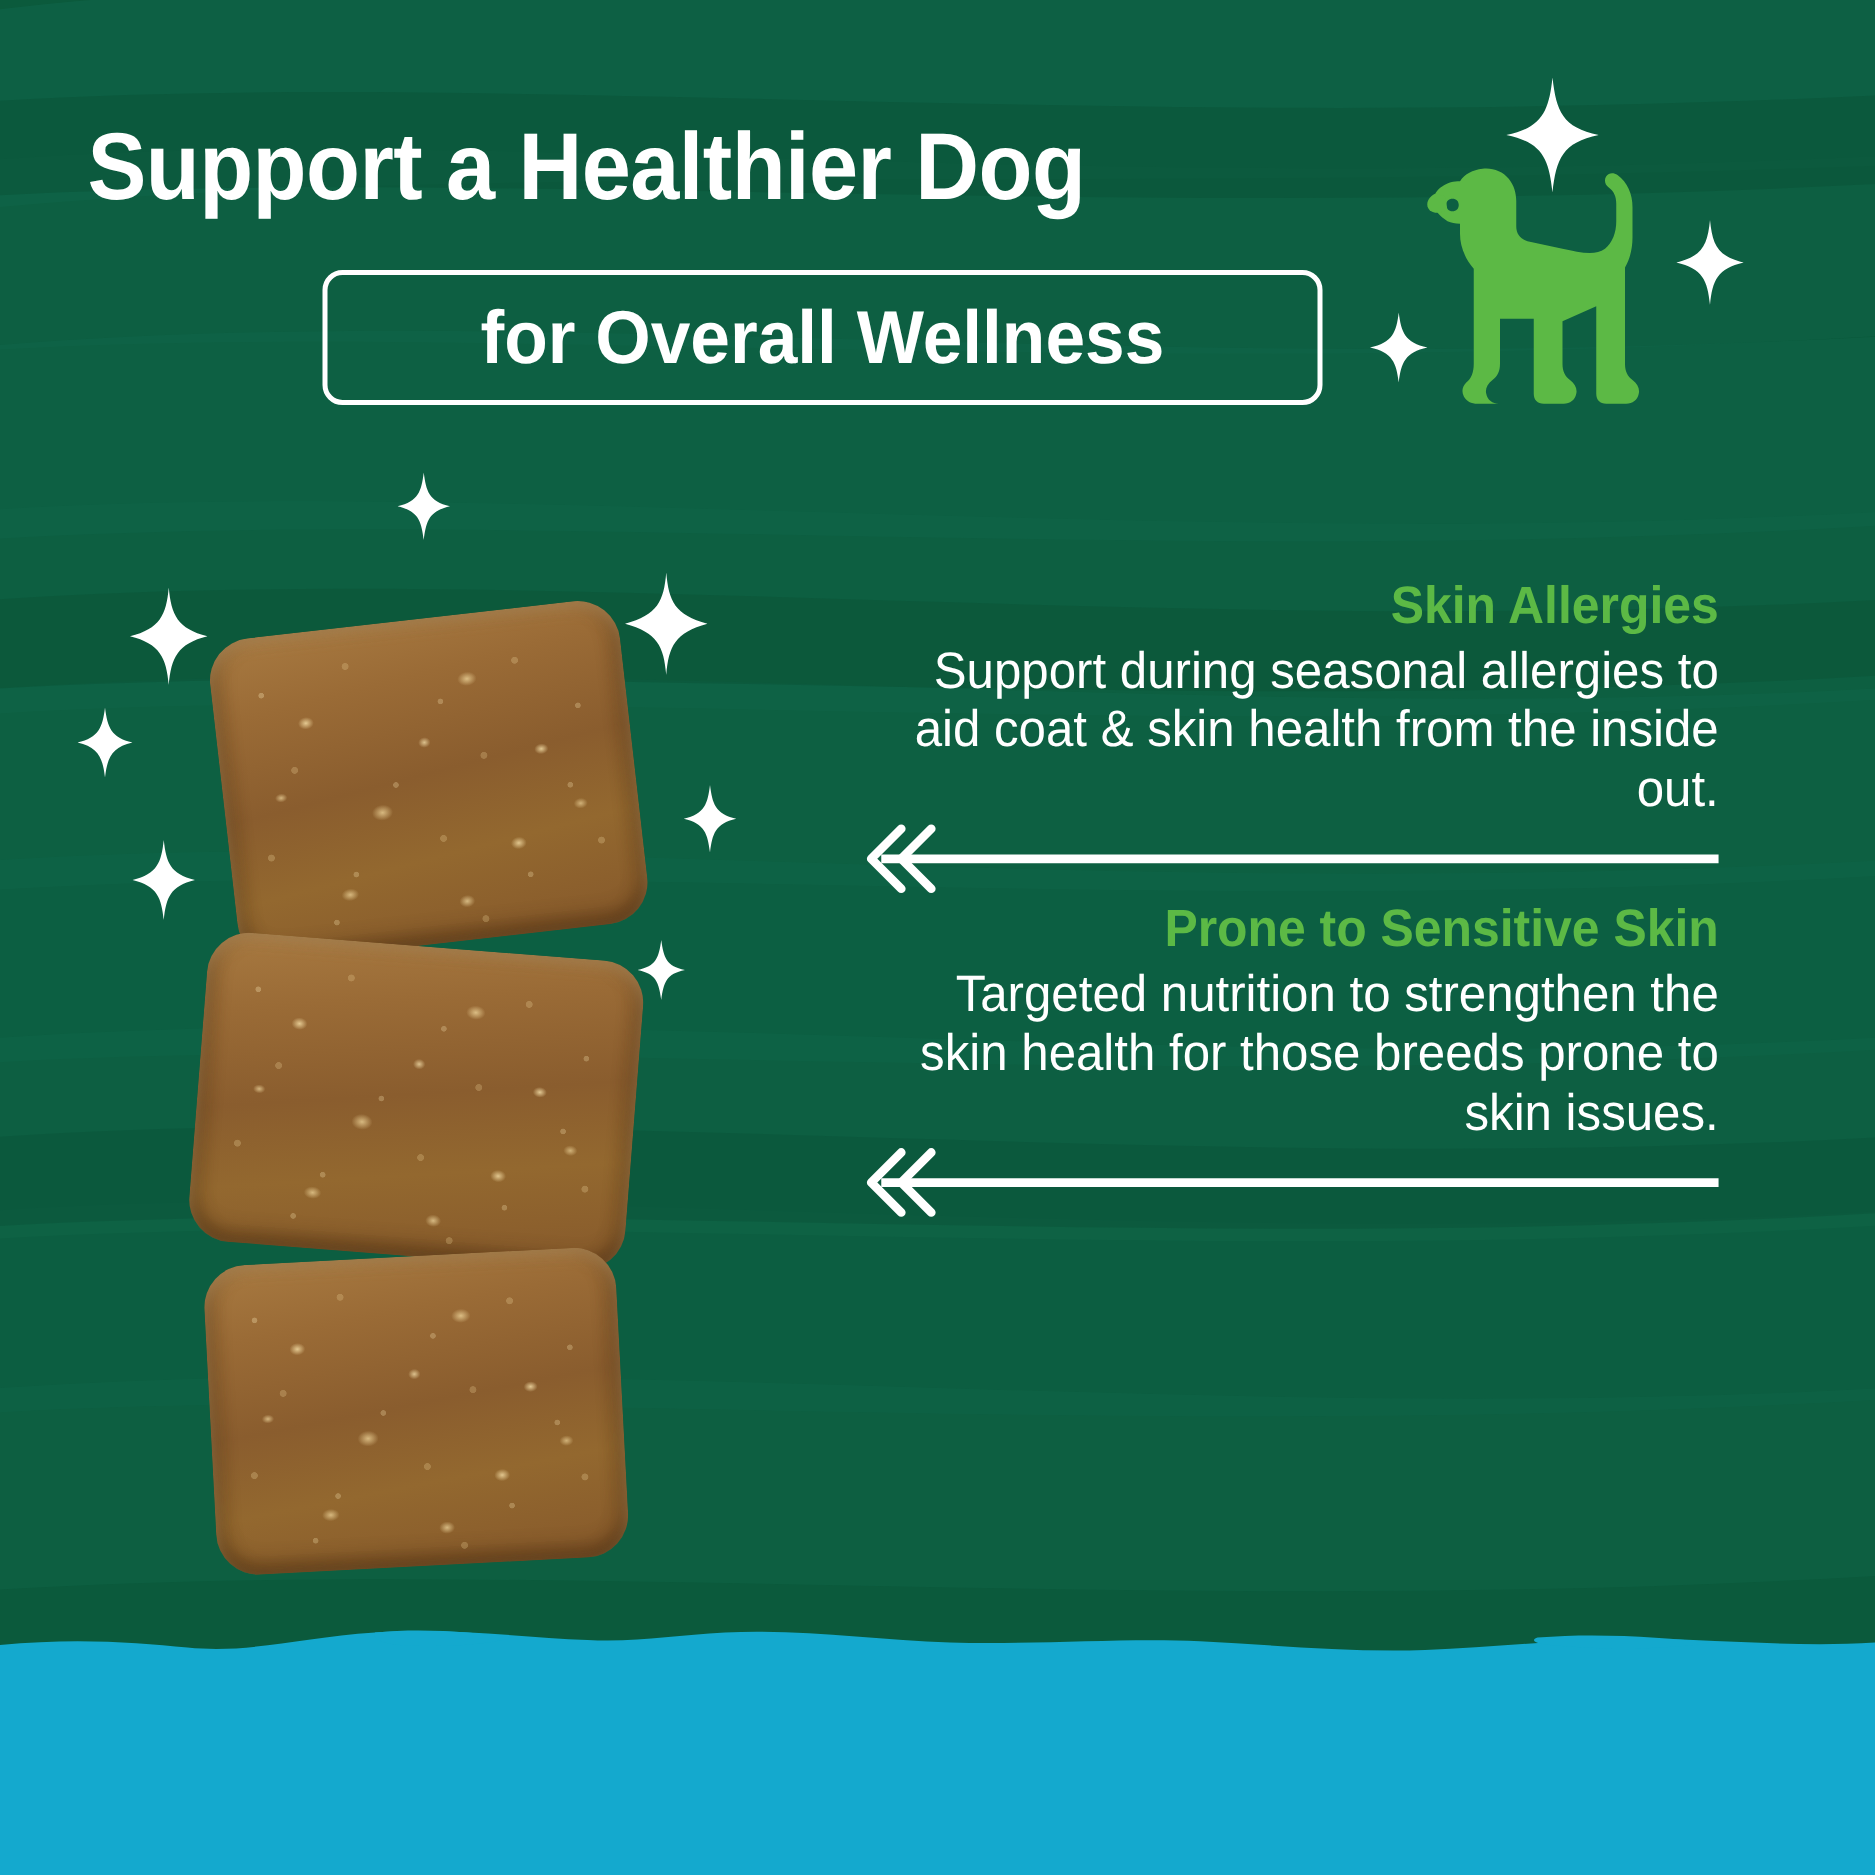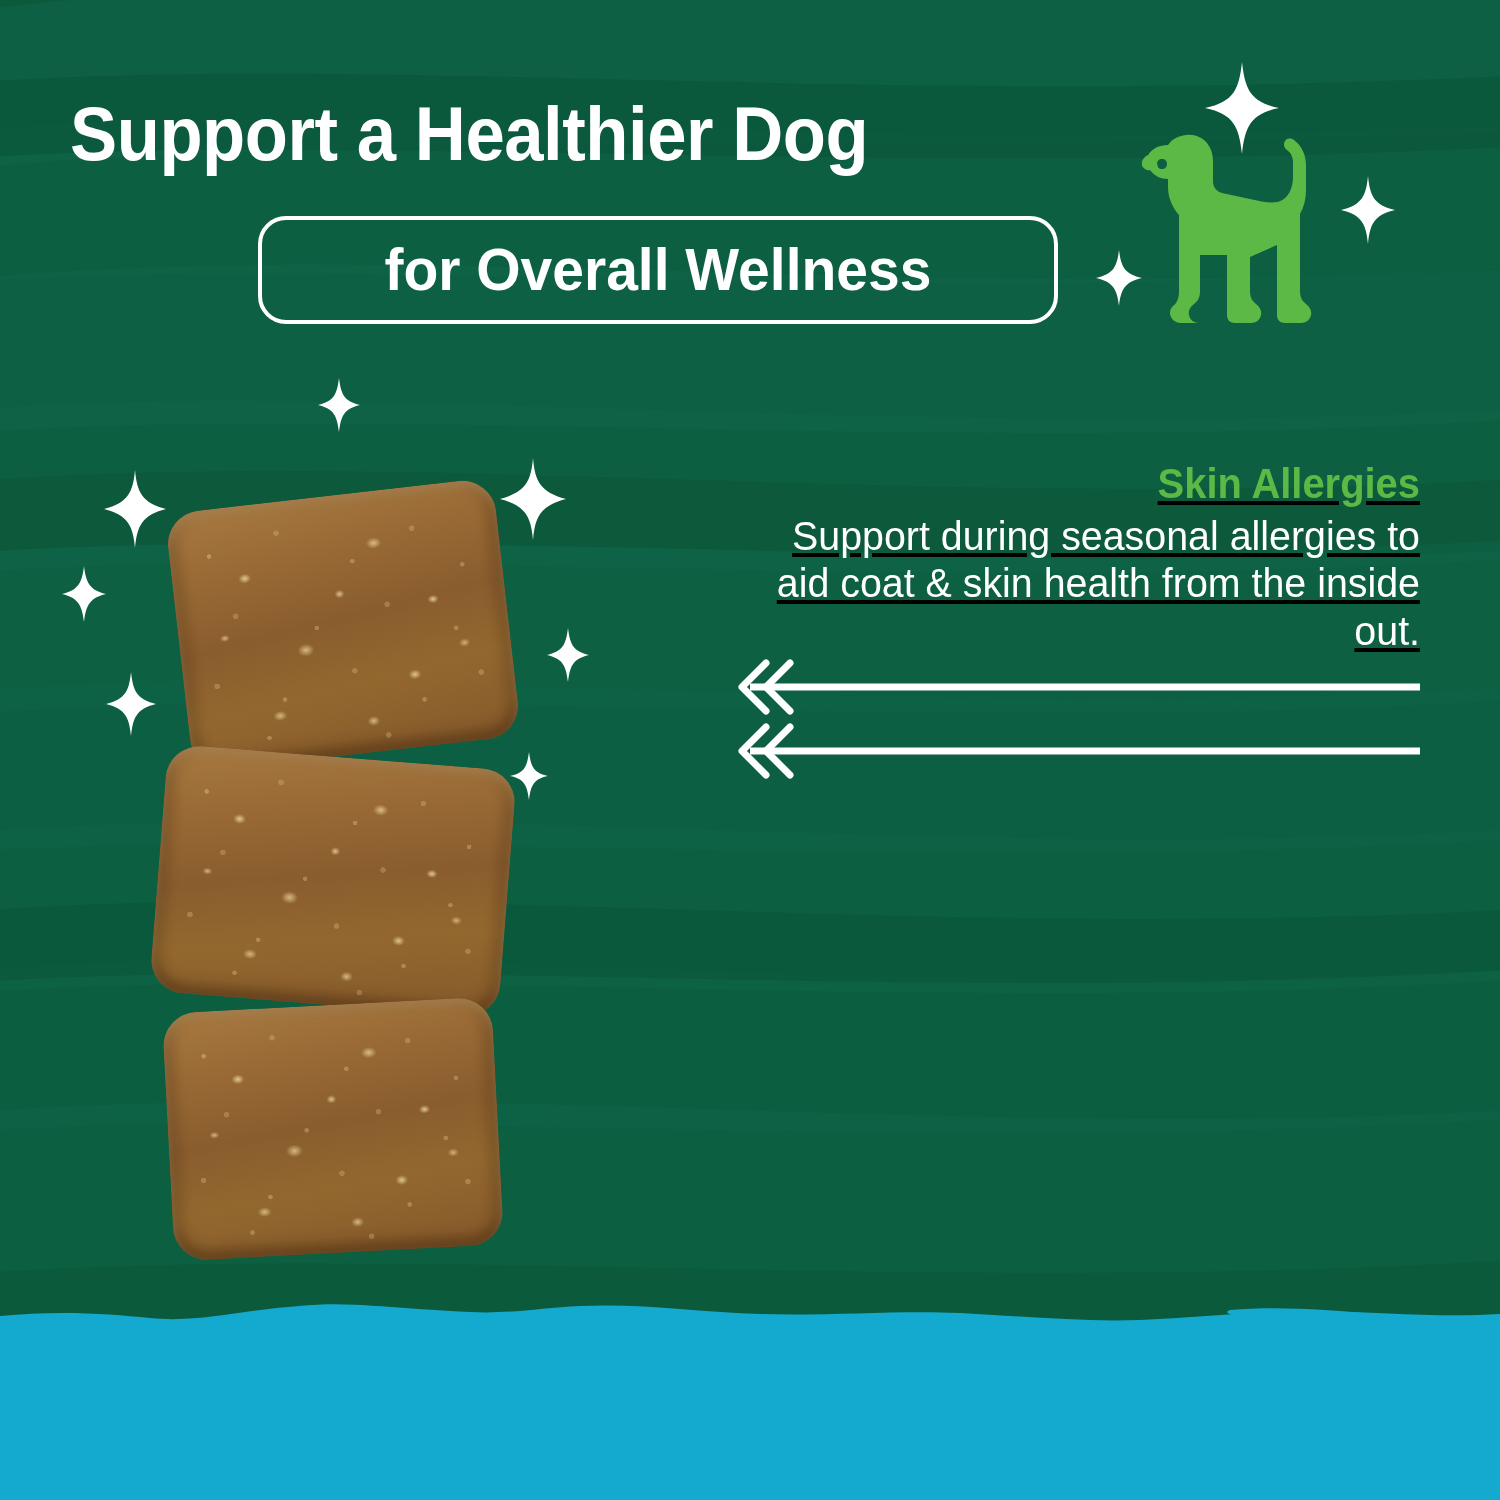--- a/index.html
+++ b/index.html
@@ -56,21 +56,21 @@
     transform-origin: left center;
     white-space: nowrap;
   }
   .sub-box {
     position: absolute;
     left: 258px;
     top: 216px;
     width: 800px;
     height: 108px;
     border: 4px solid #ffffff;
-    border-radius: 28px;
+    border-radius: 16px;
     box-sizing: border-box;
     display: flex;
     align-items: center;
     justify-content: center;
   }
   .sub-headline {
     font-size: 60px;
     font-weight: 700;
     color: #ffffff;
     line-height: 1;
@@ -158,25 +158,24 @@
   }
   .kibble-3 {
     left: 28px; top: 510px;
     width: 330px; height: 248px;
     transform: rotate(-3deg);
   }
 
   
   .benefits {
     position: absolute;
-    left: 720px;
+    left: 675px;
     top: 462px;
     width: 700px;
     text-align: right;
-    text-decoration: underline;
   }
   .benefit-head {
     color: #5cb945;
     font-size: 42px;
     font-weight: 700;
     line-height: 1.06;
     transform: scaleX(0.95);
     transform-origin: right center;
     white-space: nowrap;
   }
@@ -340,20 +339,24 @@
     </div>
 
     <div class="divider">
       <svg viewBox="0 0 700 64" width="700" height="64">
         <line x1="30" y1="32" x2="700" y2="32" stroke="#ffffff" stroke-width="7"></line>
         <polyline points="46,8 22,32 46,56" fill="none" stroke="#ffffff" stroke-width="7" stroke-linecap="round" stroke-linejoin="round"></polyline>
         <polyline points="70,8 46,32 70,56" fill="none" stroke="#ffffff" stroke-width="7" stroke-linecap="round" stroke-linejoin="round"></polyline>
       </svg>
     </div>
 
+    <div class="benefit-block-2">
+      <div class="benefit-head">Prone to Sensitive Skin</div>
+      <div class="benefit-body">Targeted nutrition to strengthen the skin health for those breeds prone to skin issues.</div>
+    </div>
 
     <div class="divider">
       <svg viewBox="0 0 700 64" width="700" height="64">
         <line x1="30" y1="32" x2="700" y2="32" stroke="#ffffff" stroke-width="7"></line>
         <polyline points="46,8 22,32 46,56" fill="none" stroke="#ffffff" stroke-width="7" stroke-linecap="round" stroke-linejoin="round"></polyline>
         <polyline points="70,8 46,32 70,56" fill="none" stroke="#ffffff" stroke-width="7" stroke-linecap="round" stroke-linejoin="round"></polyline>
       </svg>
     </div>
 
 

